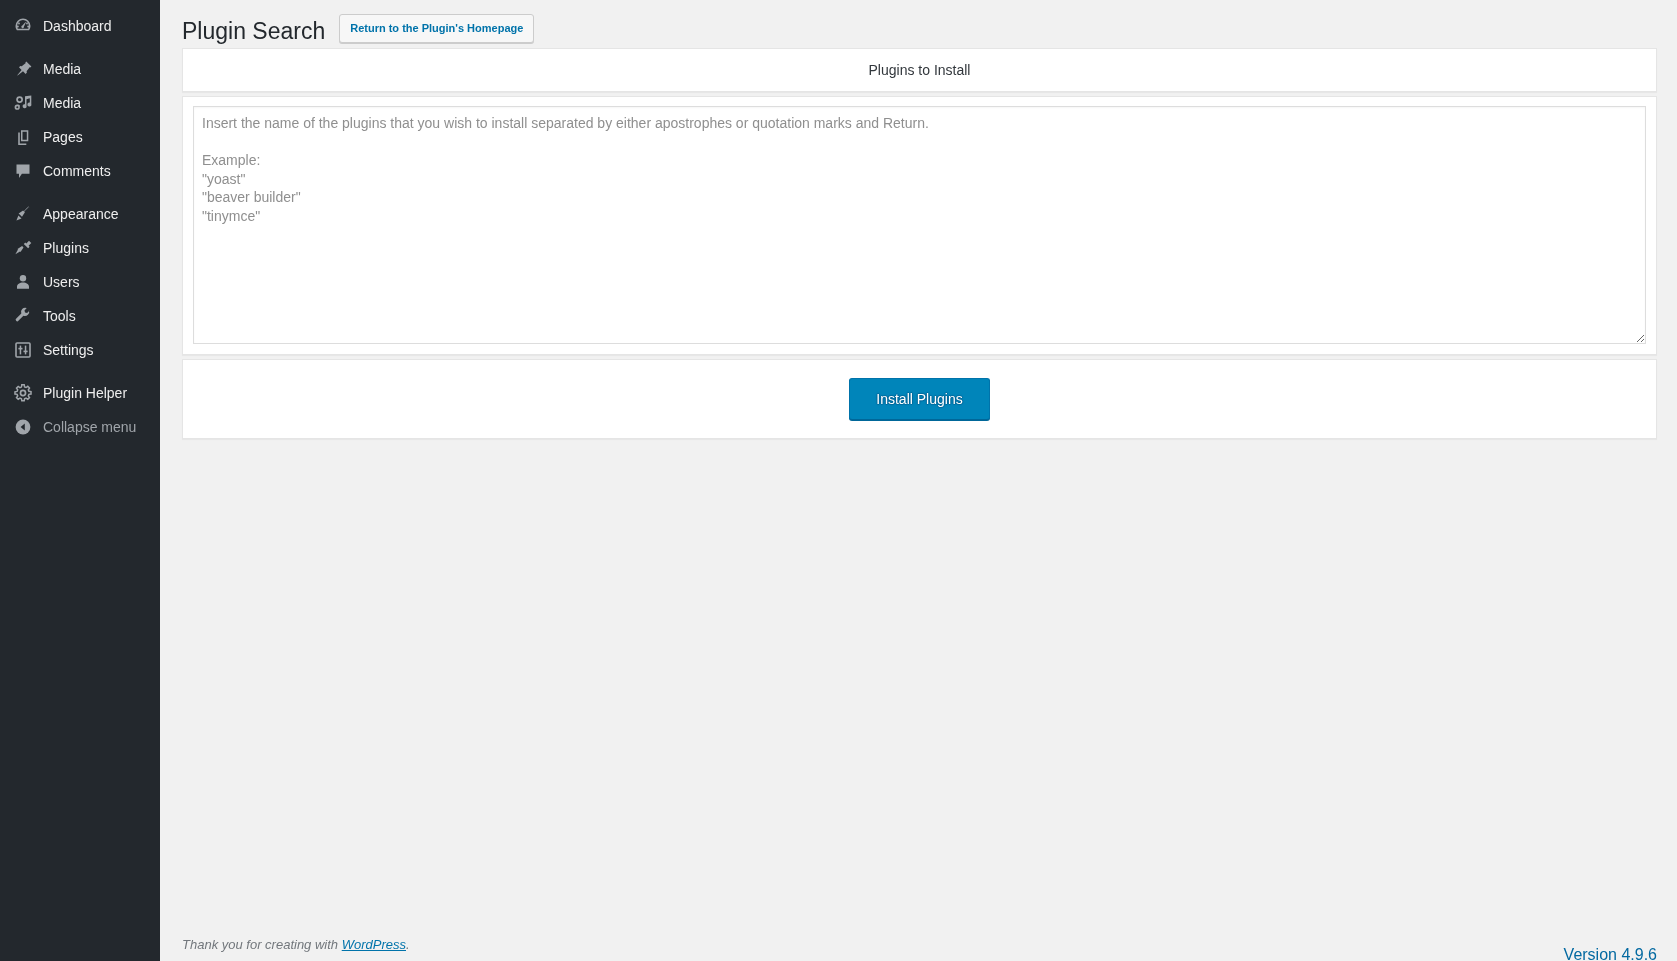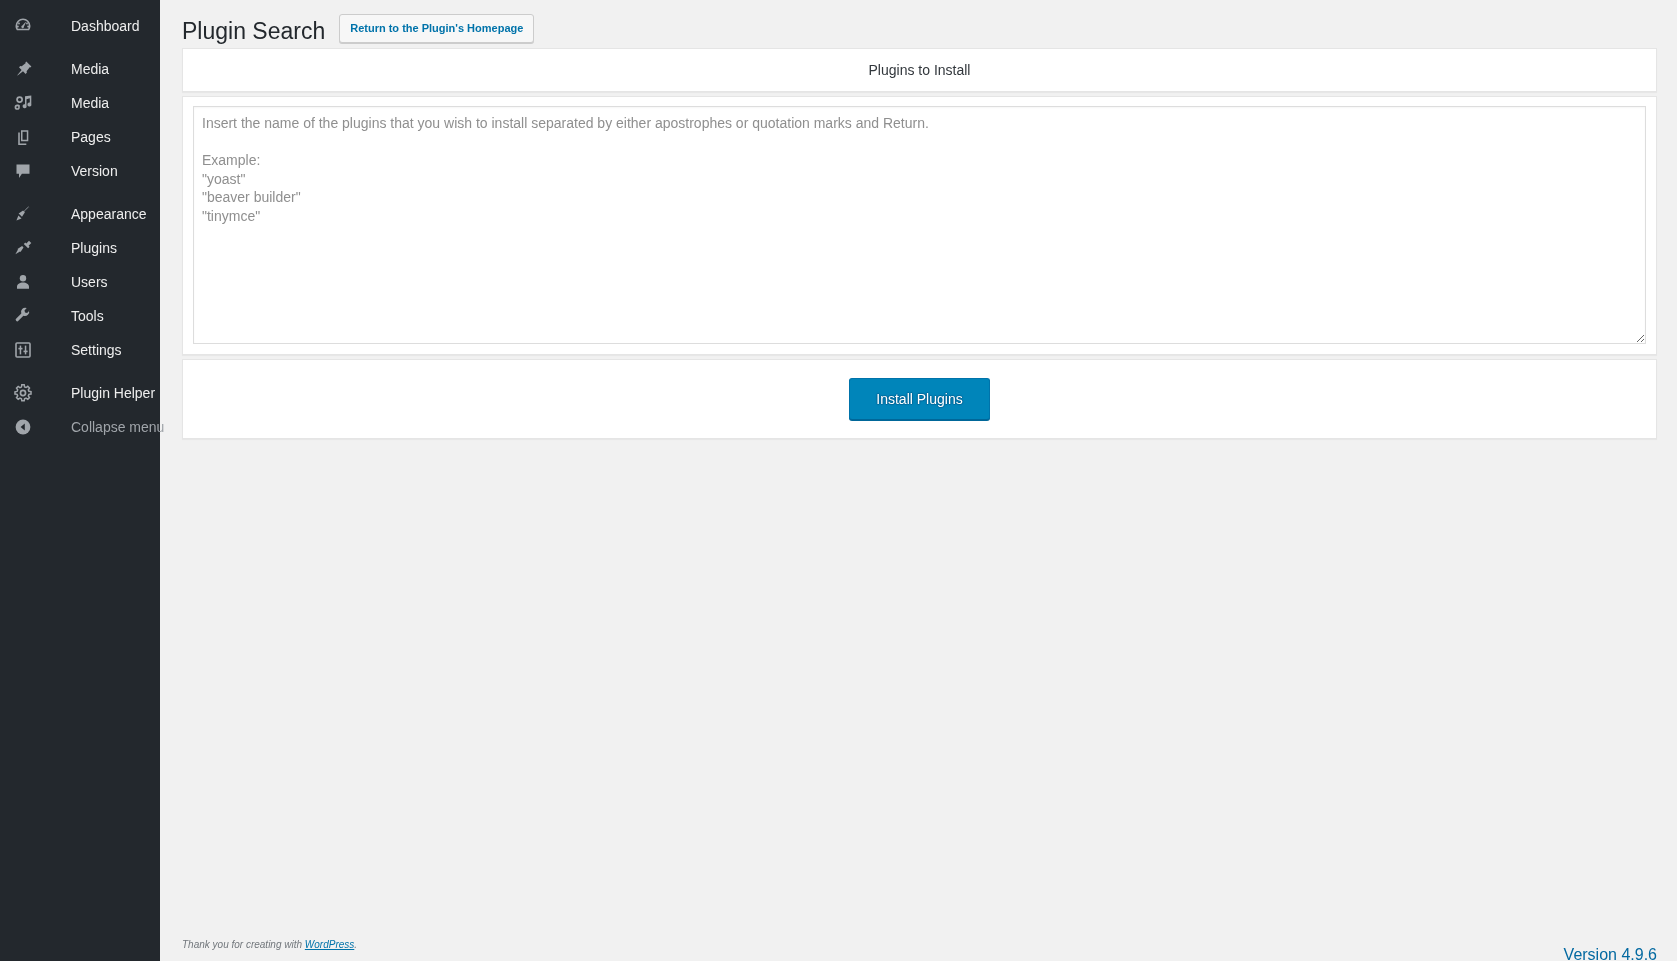--- a/index.html
+++ b/index.html
@@ -39,21 +39,20 @@
   .menu-item {
     display: flex;
     align-items: center;
     height: 34px;
     padding: 0 0 0 12px;
     color: #eee;
     font-size: 14px;
     line-height: 18px;
     cursor: pointer;
     white-space: nowrap;
-    gap: 28px;
   }
   .menu-item .mi-icon {
     width: 22px;
     min-width: 22px;
     height: 22px;
     margin-right: 9px;
     display: inline-flex;
     align-items: center;
     justify-content: center;
     color: #a0a5aa;
@@ -187,21 +186,21 @@
     padding: 10px 20px 0 22px;
     color: #72777c;
     font-size: 13px;
   }
   .footer-row {
     display: flex;
     align-items: center;
     justify-content: space-between;
     padding-top: 14px;
   }
-  .footer-left { font-style: italic; color: #72777c; font-size: 10px; }
+  .footer-left { font-style: italic; color: #72777c; font-size: 13px; }
   .footer-left a { color: #0073aa; text-decoration: underline; font-style: italic; }
   .footer-right { color: #0369a1; font-size: 16px; margin-top: 21px; }
 </style>
 </head>
 <body>
 
 <div class="wp-root">
 
   <nav class="adminmenu">
 
@@ -247,21 +246,21 @@
           </svg>
         </span>
         <span class="mi-label">Pages</span>
       </div>
       <div class="menu-item">
         <span class="mi-icon">
           <svg width="20" height="20" viewBox="0 0 20 20" fill="currentColor">
             <path d="M3.5 3.5h13v9.3h-7.6L6 17V12.8H3.5V3.5z"></path>
           </svg>
         </span>
-        <span class="mi-label">Version</span>
+        <span class="mi-label">Comments</span>
       </div>
     </div>
 
     <div class="menu-gap"></div>
 
     <div class="menu-group">
       <div class="menu-item">
         <span class="mi-icon">
           <svg width="20" height="20" viewBox="0 0 20 20" fill="currentColor">
             <path d="M16.5 3.6c-.6-.6-1.5-.6-2.1 0l-3.6 3.6-.7-.7-4.5 2.9 3.4 3.4 2.9-4.5-.7-.7 3.6-3.6c.6-.6.6-1.5 0-2.1l1.7 1.7z"></path>

